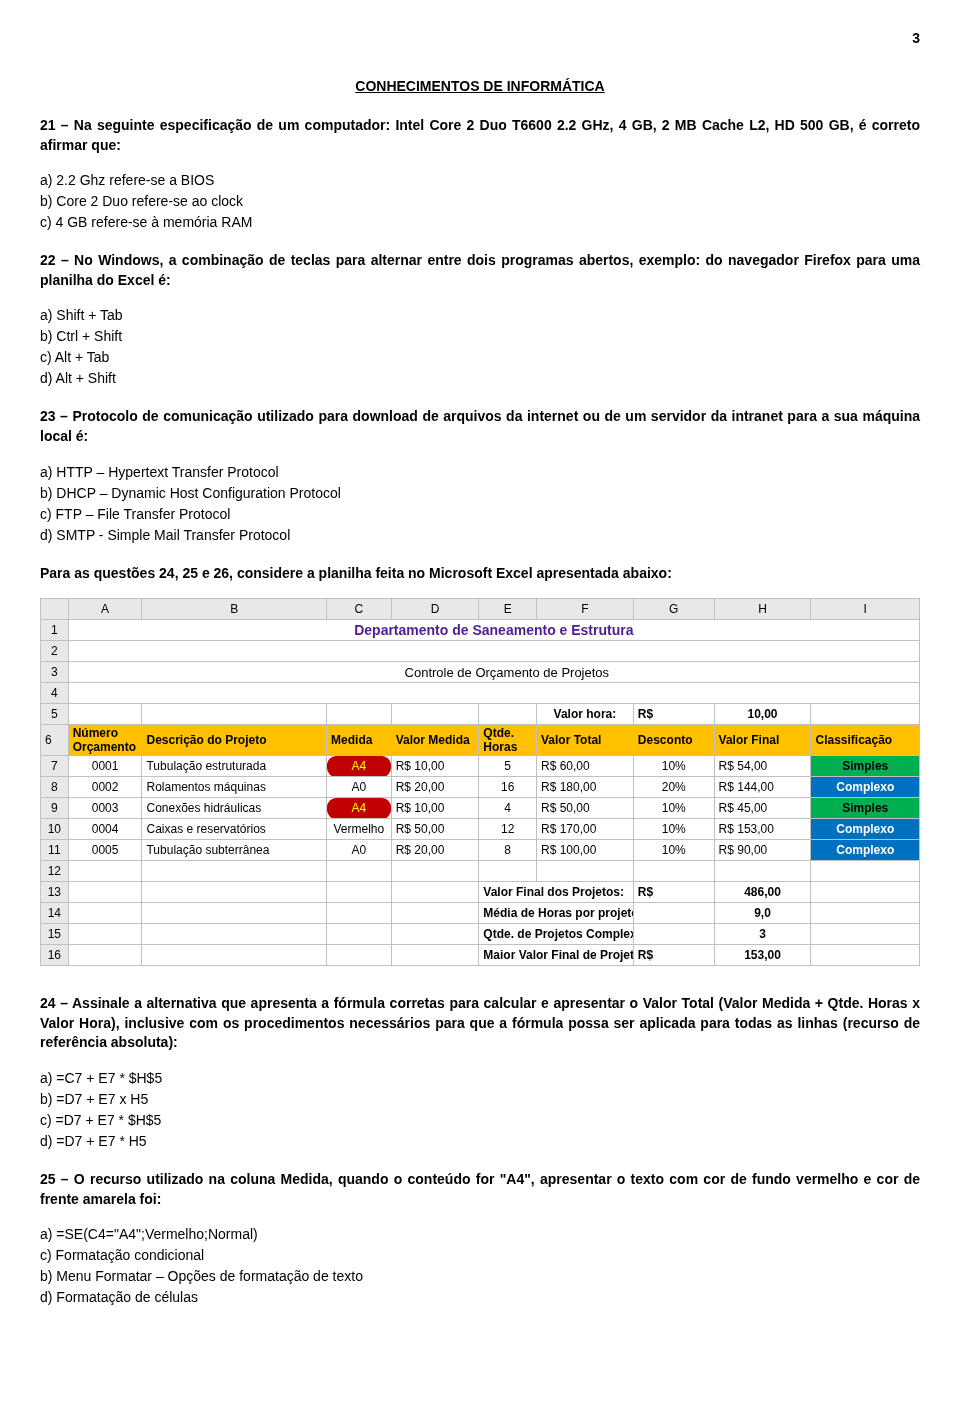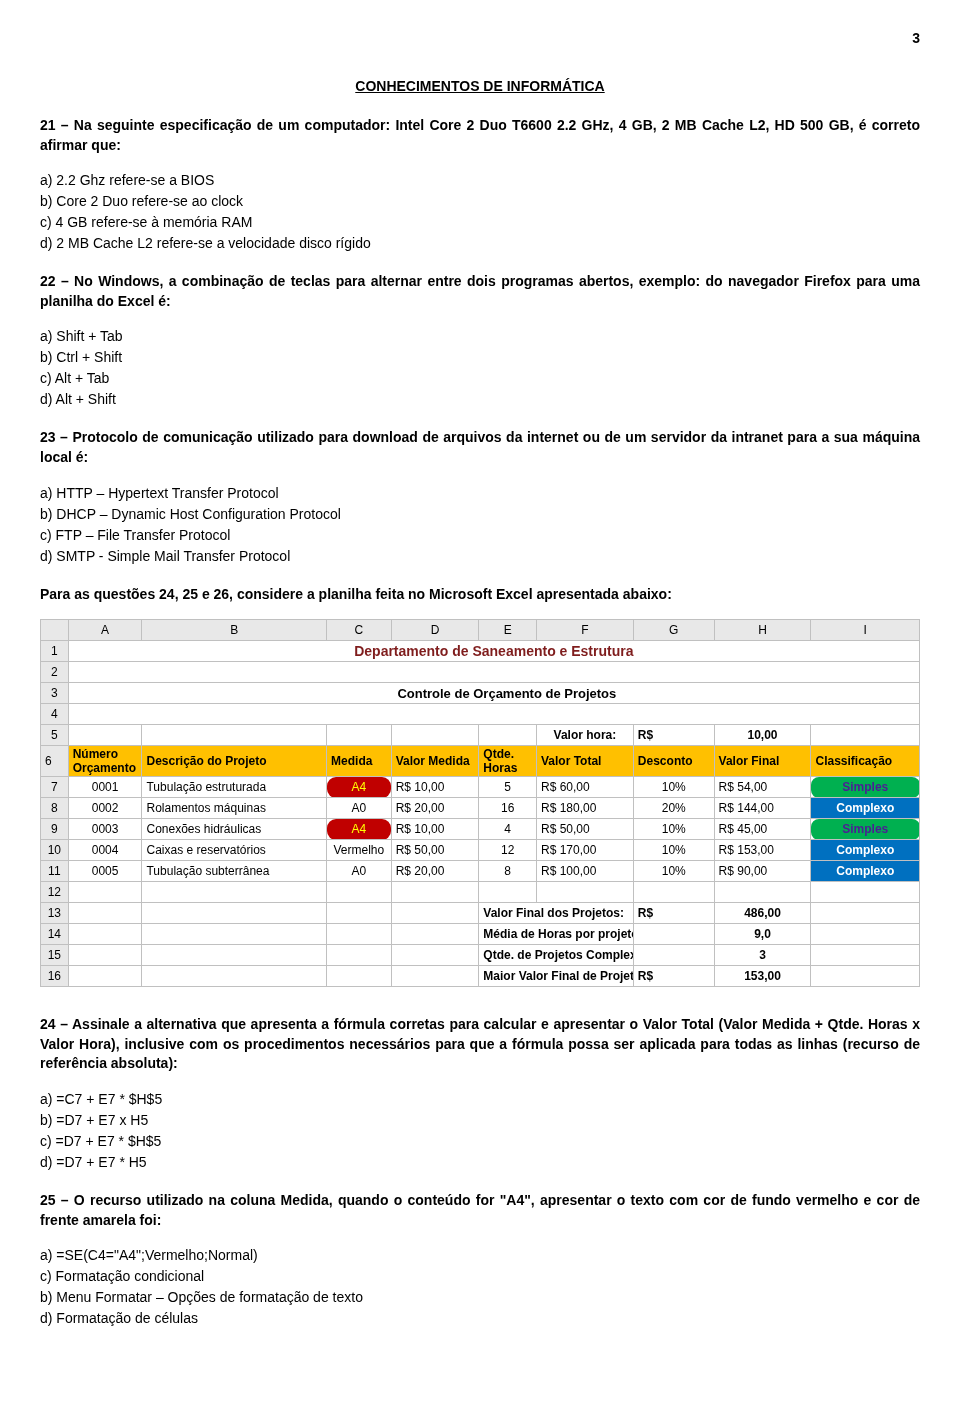--- a/index.html
+++ b/index.html
@@ -19,41 +19,40 @@
   .opts { margin: 6px 0 18px 0; line-height: 1.5; }
   .spreadsheet-img { margin: 12px 0 28px; }
   table.excel { border-collapse: collapse; width: 100%; font-size: 12px; table-layout: fixed; }
   table.excel th, table.excel td { border: 1px solid #c0c0c0; padding: 1px 4px; height: 18px; overflow: hidden; white-space: nowrap; }
   table.excel th { background: #e8e8e8; font-weight: normal; text-align: center; }
   table.excel td.rownum { background: #e8e8e8; text-align: center; width: 24px; }
   table.excel .hdr-row td { background: #ffc000; font-weight: bold; text-align: left; }
   table.excel .center { text-align: center; }
   table.excel .right { text-align: center; }
   table.excel .red { background: #c00000; color: #ff0; text-align: center; border-radius: 9px; }
-  table.excel .green { background: #00b050; color: #4c1d95; text-align: center; font-weight:bold;border-radius:8px;}
+  table.excel .green { background: #00b050; color: #000000; text-align: center; font-weight:bold;}
   table.excel .blue { background: #0070c0; color: #fff; text-align: center; font-weight:bold;margin-left:16px;}
-  table.excel .title1 { font-weight: bold; font-size: 14px; color:#7f1d1d; }
-  table.excel .title2 { font-weight: bold; font-size: 13px; padding-left: 30px; }
+  table.excel .title1 { font-weight: bold; font-size: 14px; color:#4c1d95; }
+  table.excel .title2 { font-weight: normal; font-size: 13px; padding-left: 30px; }
   table.excel .bold { font-weight: bold; }
   table.excel .lblr { text-align: left; font-weight: bold; }
   col.cA{width:64px;} col.cB{width:160px;} col.cC{width:56px;} col.cD{width:76px;}
   col.cE{width:50px;} col.cF{width:84px;} col.cG{width:70px;} col.cH{width:84px;} col.cI{width:94px;}
 </style>
 </head>
 <body>
 
 <div class="page-number">3</div>
 <div class="section-title">CONHECIMENTOS DE INFORMÁTICA</div>
 
 <div class="q"><strong>21 – Na seguinte especificação de um computador: Intel Core 2 Duo T6600 2.2 GHz,  4 GB, 2 MB Cache L2, HD 500 GB, é correto afirmar que:</strong></div>
 <div class="opts">
   <div>a)  2.2 Ghz refere-se a BIOS</div>
   <div>b)  Core 2 Duo  refere-se ao clock</div>
   <div>c)  4 GB refere-se à memória RAM</div>
-  <div>d)  2 MB Cache L2 refere-se a velocidade disco rígido</div>
 </div>
 
 <div class="q"><strong>22 – No Windows, a combinação de teclas para alternar entre dois programas abertos, exemplo: do navegador Firefox para uma planilha do Excel é:</strong></div>
 <div class="opts">
   <div>a)  Shift +  Tab</div>
   <div>b)  Ctrl   +  Shift</div>
   <div>c)  Alt    + Tab</div>
   <div>d)  Alt    + Shift</div>
 </div>
 

